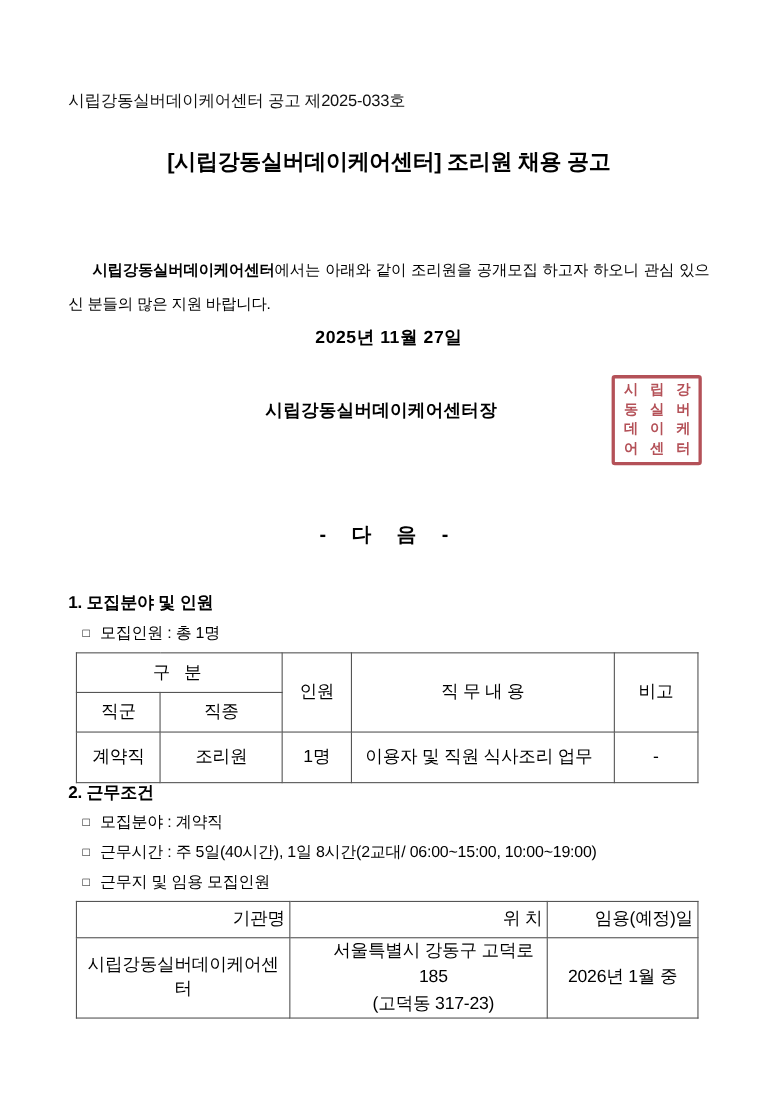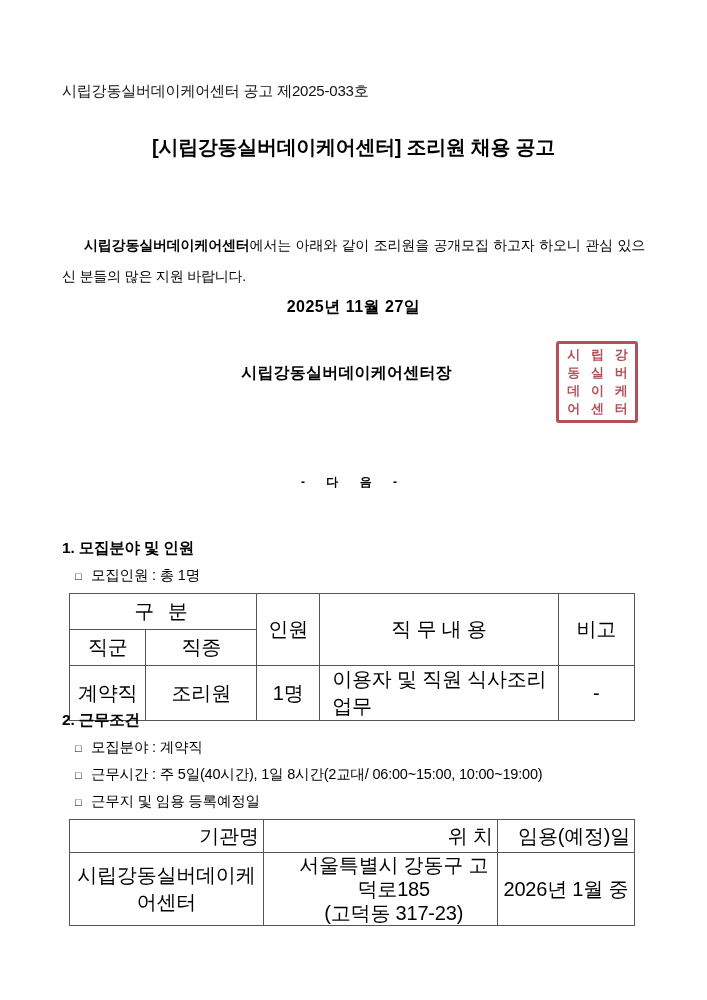--- a/index.html
+++ b/index.html
@@ -119,21 +119,21 @@
     letter-spacing: -1px;
   }
 
   
   .daeum {
     position: absolute;
     left: 0;
     right: 0;
     top: 474px;
     text-align: center;
-    font-size: 12px;
+    font-size: 18px;
     font-weight: bold;
     letter-spacing: 9px;
   }
 
   
   .sec-heading {
     position: absolute;
     left: 62px;
     font-size: 15.5px;
     font-weight: bold;
@@ -158,21 +158,21 @@
   }
   #sec1-b1 { top: 566px; }
   #sec2-b1 { top: 738px; }
   #sec2-b2 { top: 765px; }
   #sec2-b3 { top: 792px; }
 
   
   table.doc-table {
     position: absolute;
     border-collapse: collapse;
-    font-size: 20px;
+    font-size: 16px;
     letter-spacing: -0.2px;
   }
   table.doc-table td, table.doc-table th {
     border: 1px solid #555;
     text-align: center;
     font-weight: normal;
     padding: 0 4px;
     line-height: 1.35;
   }
   #table-recruit {
@@ -259,21 +259,21 @@
     </table>
 
   <div class="sec-heading" id="sec2-heading">2. 근무조건</div>
   <div class="bullet" id="sec2-b1">
     <span class="sq">□</span><span>모집분야 : 계약직</span>
   </div>
   <div class="bullet" id="sec2-b2">
     <span class="sq">□</span><span>근무시간 : 주 5일(40시간), 1일 8시간(2교대/ 06:00~15:00, 10:00~19:00)</span>
   </div>
   <div class="bullet" id="sec2-b3">
-    <span class="sq">□</span><span>근무지 및 임용 등록예정일</span>
+    <span class="sq">□</span><span>근무지 및 임용 모집인원</span>
   </div>
 
   <table class="doc-table" id="table-location">
     <tbody>
         <tr class="hr">
       <td style="width:196px">기관명</td>
       <td style="width:236px">위 치</td>
       <td style="width:134px">임용(예정)일</td>
     </tr>
     <tr class="br">

